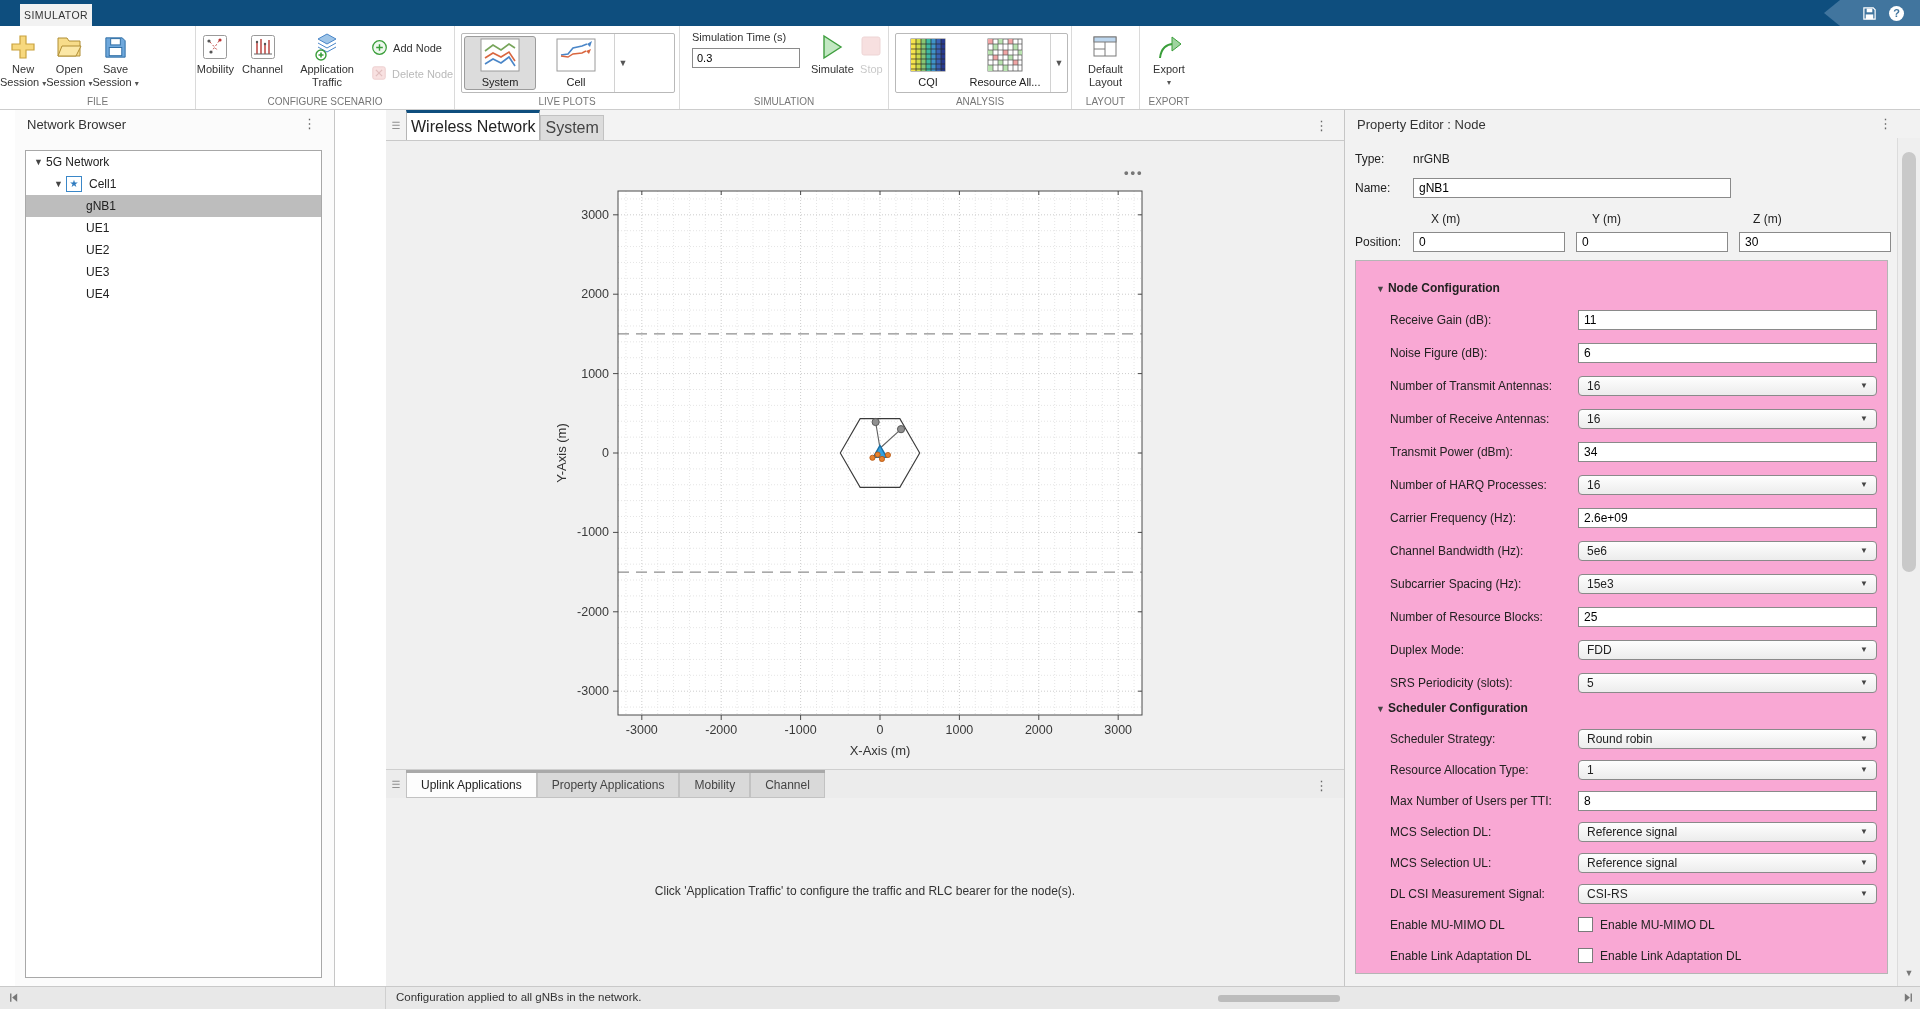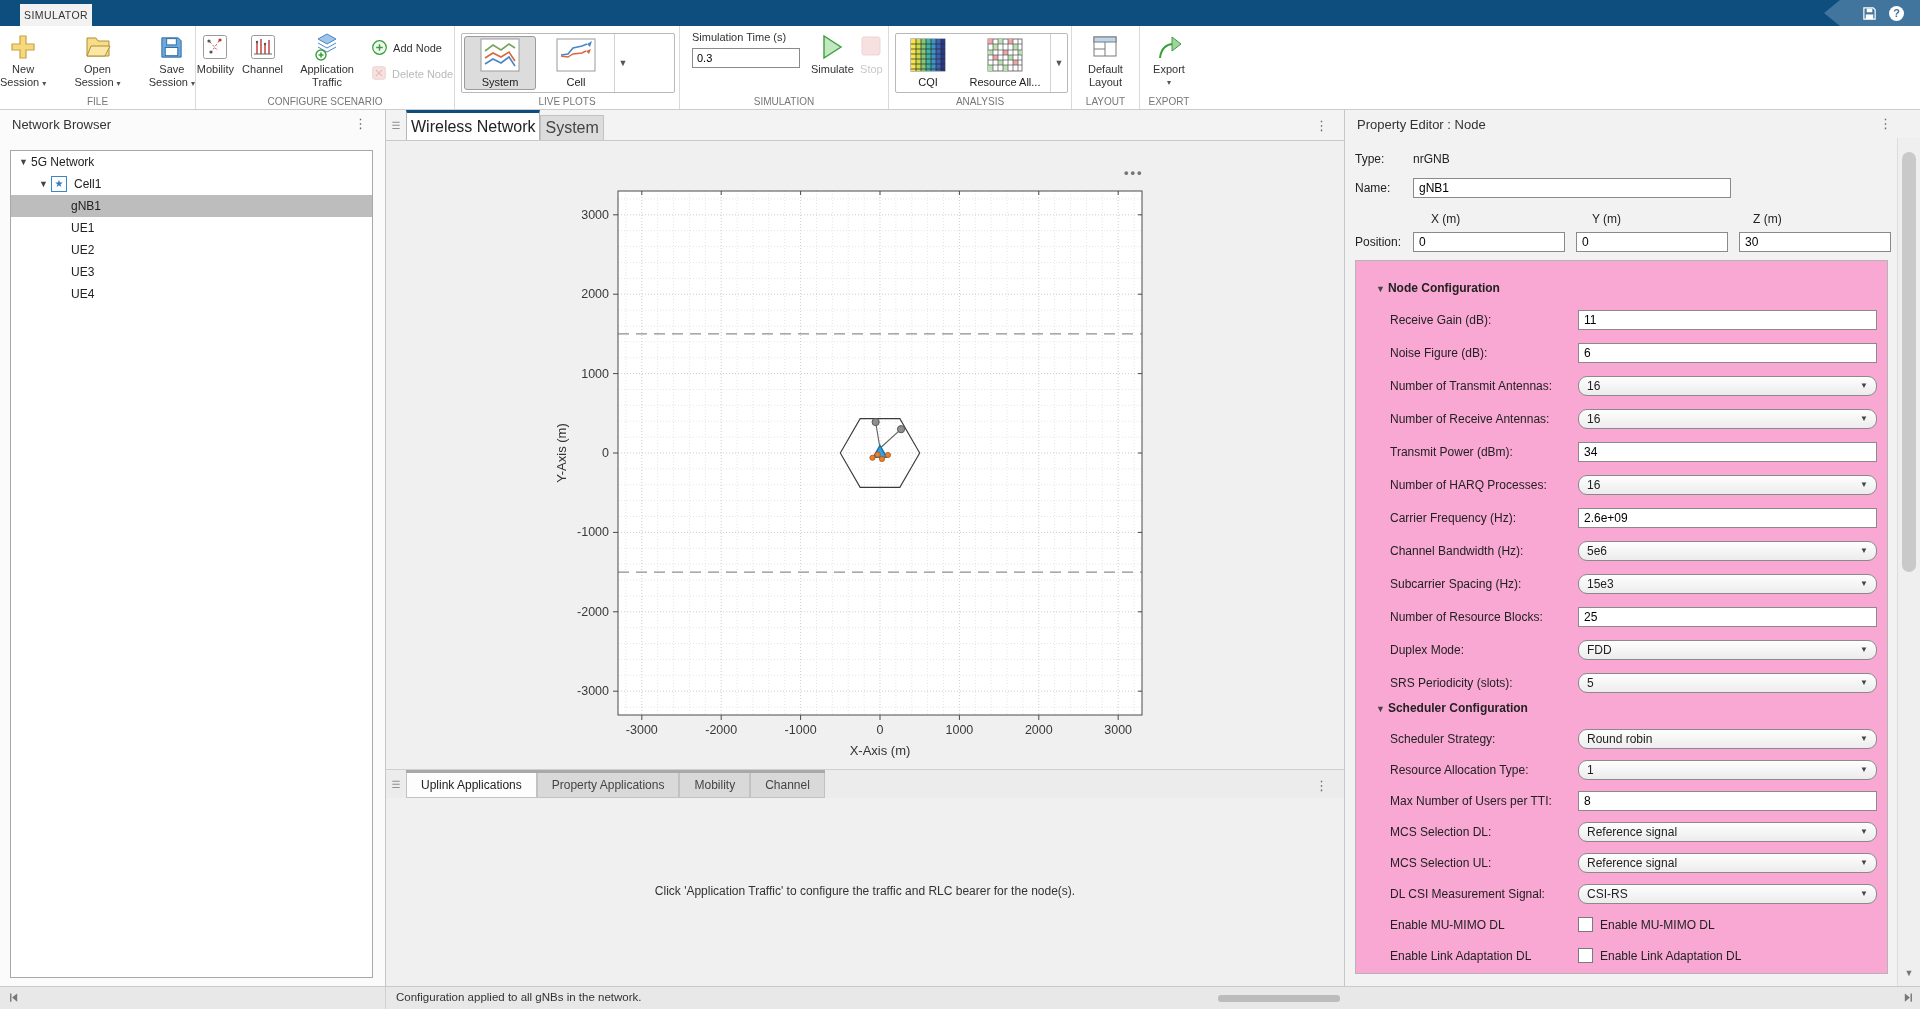--- a/index.html
+++ b/index.html
@@ -33,21 +33,21 @@
             font-size:11px;gap:2px;margin:2px;border-radius:3px;border:1px solid transparent;}
   .gal-item.selected{background:#dcdcdc;border-color:#9c9c9c;}
   .gal-caret{width:16px;border-left:1px solid #d2d2d2;display:flex;align-items:center;justify-content:center;color:#555;font-size:9px;}
   .simcol{display:flex;flex-direction:column;padding:2px 10px 0 12px;}
   .simlabel{font-size:11px;color:#333;margin-bottom:5px;}
   .siminput{width:98px;height:16px;border:1px solid #8a8a8a;font-size:11px;padding:1px 4px;font-family:inherit;background:#fff;}
   .disabled-btn{opacity:.55;}
   
   .panel-header{height:28px;display:flex;align-items:center;padding:0 12px;font-size:13px;color:#333;position:relative;}
   .kebab{position:absolute;color:#666;font-size:13px;top:6px;}
-  .left-panel{position:absolute;left:0;top:110px;width:386px;height:876px;background:#fbfbfb;
+  .left-panel{position:absolute;left:15px;top:110px;width:320px;height:876px;background:#fbfbfb;
               border-right:1px solid #c6c6c6;box-sizing:border-box;}
   .tree-box{position:absolute;left:10px;right:12px;top:40px;bottom:8px;background:#fff;border:1px solid #a8a8a8;overflow:hidden;}
   .tree-row{height:22px;display:flex;align-items:center;font-size:12px;color:#222;}
   .tree-row.selected{background:#bdbdbd;}
   .tw-caret{width:12px;color:#444;font-size:9px;flex:0 0 auto;}
   .star-ic{width:14px;height:14px;border:1px solid #3a87c8;background:#fff;color:#2f7bbf;font-size:10px;
            line-height:13px;text-align:center;margin-right:7px;flex:0 0 auto;}
   .center-panel{position:absolute;left:386px;top:110px;width:958px;height:876px;background:#f0f0f0;}
   .doc-tabbar{position:relative;height:30px;background:#f3f3f3;display:flex;align-items:stretch;border-bottom:1px solid #c9c9c9;}
   .handle{width:20px;display:flex;align-items:center;justify-content:center;color:#909090;font-size:10px;letter-spacing:0;}
@@ -76,21 +76,21 @@
   .pe-cols span{width:161px;padding-left:18px;box-sizing:border-box;}
   .pe-group{margin:8px 10px 0 10px;border:1px solid #b5b5b5;background:#f9a8d4;height:714px;
             box-sizing:border-box;overflow:hidden;padding:18px 10px 0 34px;}
   .pe-sec-h{font-weight:bold;margin:2px 0 8px -14px;color:#222;}
   .pe-sec-h .tw-caret{display:inline;margin-right:3px;}
   .pe-field{display:flex;align-items:center;height:33px;}
   .pe-field.sch{height:31px;}
   .pe-flab{flex:0 0 184px;padding-right:4px;}
   .ctrl{width:318px;box-sizing:border-box;}
   .ctrl-ti{width:306px;}
-  .dd{height:20px;border:1px solid #8a8a8a;border-radius:9px;background:linear-gradient(#fefefe,#ececec);
+  .dd{height:20px;border:1px solid #8a8a8a;border-radius:4px;background:linear-gradient(#fefefe,#ececec);
       display:flex;align-items:center;padding:0 8px;}
   .dd .val{flex:1;}
   .dd .arr{font-size:8px;color:#444;}
   .cbrow{display:flex;align-items:center;gap:7px;}
   .cb{width:13px;height:13px;border:1px solid #7a7a7a;background:#fff;display:inline-block;flex:0 0 auto;}
   .vscroll{position:absolute;top:28px;right:0;width:22px;bottom:0;background:#efefef;border-left:1px solid #dcdcdc;}
   .vthumb{position:absolute;left:4px;right:4px;top:14px;height:420px;background:#c9c9c9;border-radius:7px;}
   .varrow{position:absolute;bottom:8px;width:100%;text-align:center;color:#777;font-size:9px;}
   
   .statusbar{position:absolute;left:0;top:986px;width:100%;height:23px;background:#e8e8e8;
@@ -116,21 +116,21 @@
             <rect x="4" y="9" width="8" height="5" fill="#fff"></rect>
           </svg>
       </span>
       <span class="help-circle">?</span>
     </div>
   </div>
 
   <div class="ribbon">
 
     <div class="rsec" style="width:196px">
-      <div class="rsec-content" style="justify-content:space-between;gap:10px">
+      <div class="rsec-content" style="justify-content:flex-start;gap:0">
         <div class="vbtn">
           <span class="ic">
             <svg width="28" height="28" viewBox="0 0 28 28">
                 <path d="M11 3h6v8h8v6h-8v8h-6v-8H3v-6h8z" fill="#f7d87e" stroke="#c9a23e" stroke-width="1.2"></path>
               </svg>
           </span>
           <span>New</span>
           <span><span>Session</span> <span class="caret">▾</span></span>
         </div>
         <div class="vbtn">

